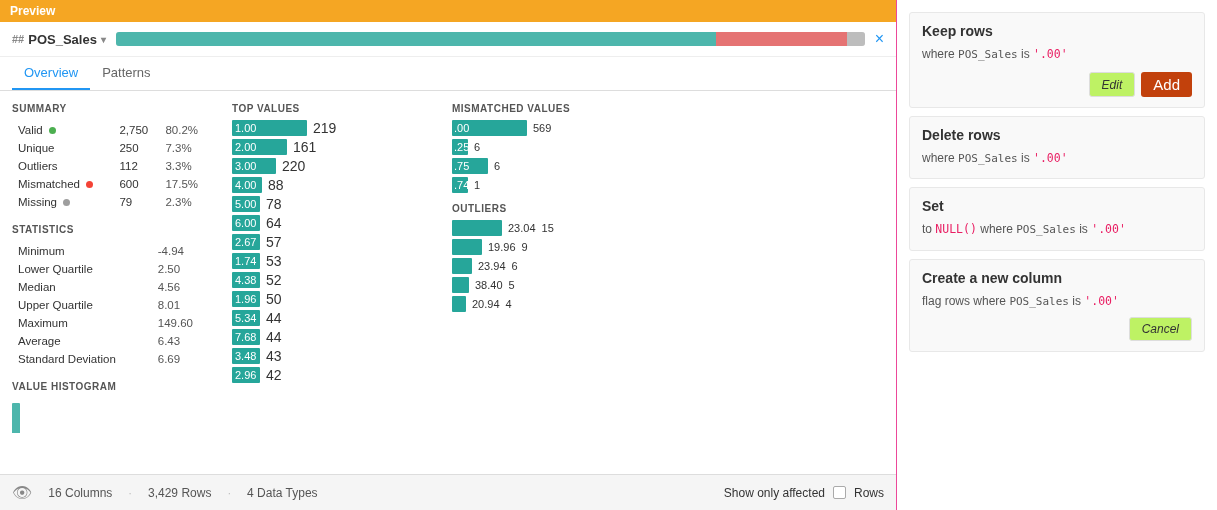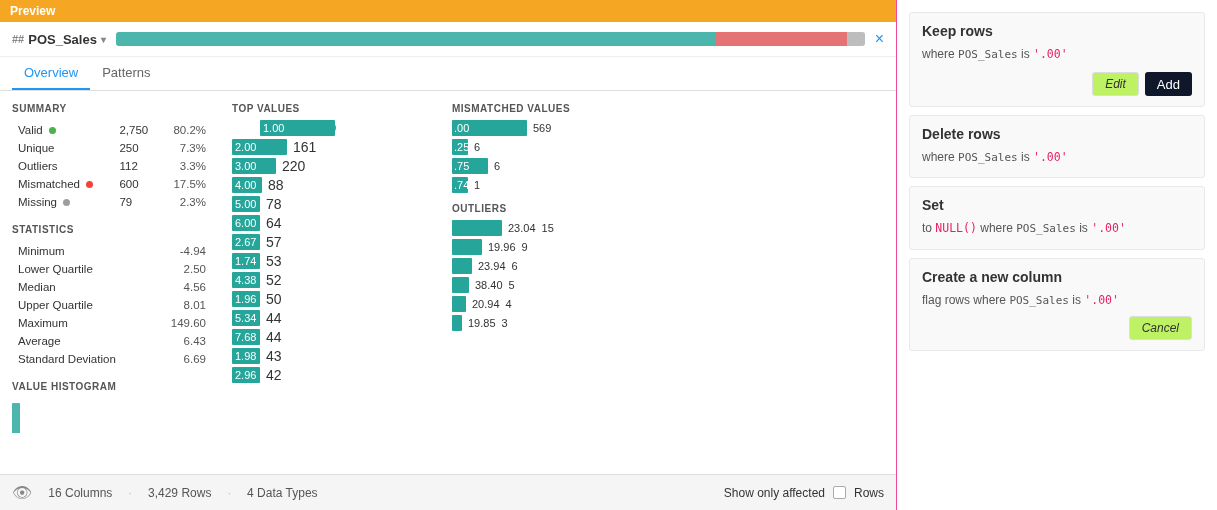--- a/index.html
+++ b/index.html
@@ -23,21 +23,21 @@
     .tab { padding: 8px 12px; font-size: 13px; cursor: pointer; color: #666; border-bottom: 2px solid transparent; }
     .tab.active { color: #2196f3; border-bottom: 2px solid #2196f3; }
 
     .main-content { flex: 1; overflow-y: auto; padding: 12px; display: flex; gap: 20px; }
 
     .section-left { min-width: 200px; }
     .section-title { font-size: 10px; font-weight: 700; color: #555; letter-spacing: 0.5px; margin-bottom: 6px; }
 
     .summary-table, .stats-table { width: 100%; }
     .summary-table td, .stats-table td { padding: 2px 4px; font-size: 11.5px; color: #333; }
-    .summary-table td:last-child, .stats-table td:last-child { text-align: right; color: #555; }
+    .summary-table td:last-child, .stats-table td:last-child { color: #555; }
     .dot { display: inline-block; width: 7px; height: 7px; border-radius: 50%; margin-left: 3px; }
     .dot-green { background: #4caf50; }
     .dot-red { background: #f44336; }
     .dot-gray { background: #9e9e9e; }
 
     .section-middle { min-width: 200px; }
     .section-right { min-width: 200px; }
 
     .top-values-row { display: flex; align-items: center; gap: 6px; margin-bottom: 3px; }
     .top-val-bar-bg { width: 80px; height: 16px; background: transparent; position: relative; }
@@ -67,21 +67,21 @@
     .right-panel { width: 320px; background: #fff; padding: 12px; overflow-y: auto; display: flex; flex-direction: column; gap: 2px; }
 
     .recipe-section { background: #f9f9f9; border: 1px solid #e8e8e8; border-radius: 3px; padding: 10px 12px; margin-bottom: 6px; }
     .recipe-section-title { font-size: 14px; font-weight: 600; color: #333; margin-bottom: 6px; }
     .recipe-section-body { font-size: 12px; color: #555; line-height: 1.6; }
     .code-val { font-family: monospace; color: #e91e63; font-size: 11.5px; }
     .code-fn { font-family: monospace; color: #e91e63; font-size: 11.5px; }
 
     .recipe-actions { display: flex; gap: 6px; margin-top: 8px; justify-content: flex-end; }
     .btn-edit { padding: 4px 12px; border: 1px solid #ddd; background: #bef264; border-radius: 3px; cursor: pointer; font-size: 12px; color: #333; font-style: italic; }
-    .btn-add { padding: 4px 12px; border: none; background: #0f172a; color: #fff; border-radius: 3px; cursor: pointer; font-size: 13px; }
+    .btn-add { padding: 4px 12px; border: none; background: #c2410c; color: #fff; border-radius: 3px; cursor: pointer; font-size: 15px; }
 
     .sep { color: #bbb; font-size: 11px; }
 
     .col-name-mono { font-family: monospace; font-size: 11px; }
   </style>
 </head>
 <body>
 
 <div class="left-panel">
 
@@ -184,21 +184,21 @@
           <div style="width:8px; height:30px; background:#4db6ac; border-radius:1px 1px 0 0;"></div>
         </div>
       </div>
     </div>
 
     <div class="section-middle">
       <div class="section-title">TOP VALUES</div>
       <div id="top-values-container">
           <div class="top-values-row">
     <div class="top-val-bar-bg" style="width:75px; min-width:28px;">
-      <div class="top-val-bar" style="width:100%;margin-left:28px;">
+      <div class="top-val-bar" style="width:100%;">
         <span class="top-val-label">1.00</span>
       </div>
     </div>
     <span class="top-val-count">219</span>
   </div>
           <div class="top-values-row">
     <div class="top-val-bar-bg" style="width:55px; min-width:28px;">
       <div class="top-val-bar" style="width:100%;">
         <span class="top-val-label">2.00</span>
       </div>
@@ -281,21 +281,21 @@
     <div class="top-val-bar-bg" style="width:15px; min-width:28px;">
       <div class="top-val-bar" style="width:100%;">
         <span class="top-val-label">7.68</span>
       </div>
     </div>
     <span class="top-val-count">44</span>
   </div>
           <div class="top-values-row">
     <div class="top-val-bar-bg" style="width:15px; min-width:28px;">
       <div class="top-val-bar" style="width:100%;">
-        <span class="top-val-label">1.98</span>
+        <span class="top-val-label">3.48</span>
       </div>
     </div>
     <span class="top-val-count">43</span>
   </div>
           <div class="top-values-row">
     <div class="top-val-bar-bg" style="width:14px; min-width:28px;">
       <div class="top-val-bar" style="width:100%;">
         <span class="top-val-label">2.96</span>
       </div>
     </div>
@@ -371,27 +371,20 @@
     </div>
     <span class="outlier-val">38.40</span>
     <span class="outlier-count">5</span>
   </div>
             <div class="outliers-row">
     <div class="outlier-bar-bg" style="width:14px; min-width:8px;">
       <div class="outlier-bar" style="width:100%; height:16px; background:#26a69a; border-radius:1px;"></div>
     </div>
     <span class="outlier-val">20.94</span>
     <span class="outlier-count">4</span>
-  </div>
-            <div class="outliers-row">
-    <div class="outlier-bar-bg" style="width:10px; min-width:8px;">
-      <div class="outlier-bar" style="width:100%; height:16px; background:#26a69a; border-radius:1px;"></div>
-    </div>
-    <span class="outlier-val">19.85</span>
-    <span class="outlier-count">3</span>
   </div>
           </div>
       </div>
     </div>
 
   </div>
 
   <div class="bottom-bar">
     <span style="color:#888; font-size:16px;">👁</span>
     <span>16 Columns</span>

